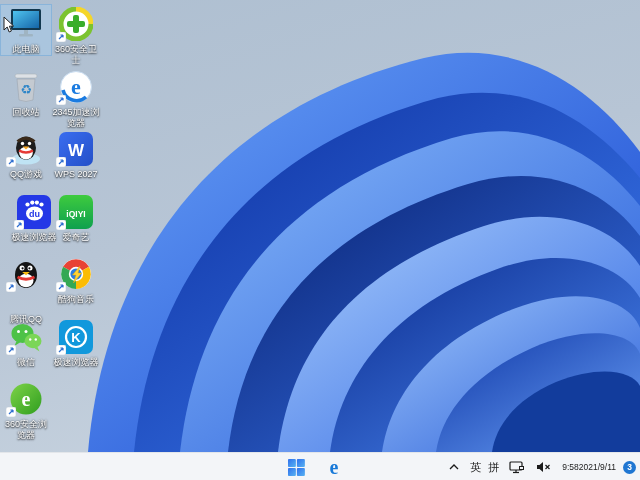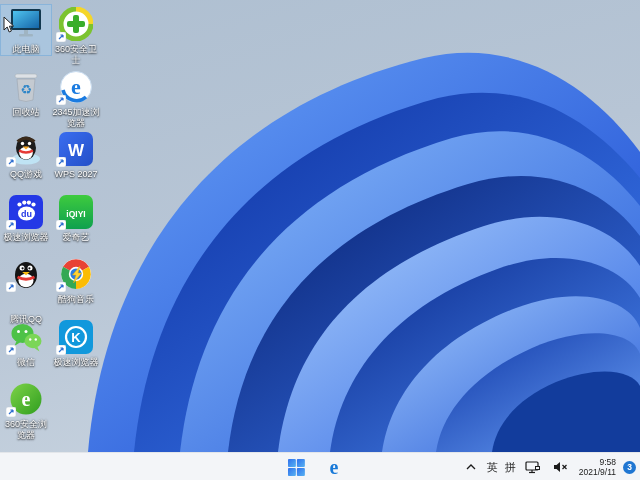--- a/index.html
+++ b/index.html
@@ -21,21 +21,21 @@
   
   .taskbar { position:relative; width:640px; height:28px; background:#f3f5f8;
     border-top:1px solid #e3e6ea; display:flex; align-items:center; }
   .tb-center { position:absolute; left:50%; top:0; height:28px; transform:translateX(-58%);
     display:flex; align-items:center; gap:12px; }
   .tb-btn { width:26px; height:24px; border:none; background:transparent; border-radius:4px;
     display:flex; align-items:center; justify-content:center; cursor:pointer; }
   .tray { position:absolute; right:4px; top:0; height:28px; display:flex;
     align-items:center; gap:7px; }
   .tray-txt { font-size:11px; color:#1b1b1b; background:transparent; border:none; cursor:pointer; }
-  .clock { display:flex; flex-direction:column; align-items:flex-end; justify-content:center;
+  .clock { display:flex; flex-direction:row; align-items:flex-end; justify-content:center;
     font-size:8.5px; line-height:10px; color:#1b1b1b; background:none; border:none; cursor:pointer; }
   .badge { width:13px; height:13px; border-radius:50%; background:#1f76d2; color:#fff;
     font-size:8.5px; font-weight:bold; display:flex; align-items:center;
     justify-content:center; cursor:pointer; }
   .edge-e { color:#1879d8; font-weight:bold; font-size:20px; line-height:20px;
     font-family:"Liberation Serif","DejaVu Serif",serif; }
 </style>
 </head>
 <body>
 
@@ -176,21 +176,21 @@
    <rect width="34" height="34" rx="7" fill="url(#wg)"></rect>
    <text x="17" y="23.5" font-size="17" font-weight="bold" text-anchor="middle" fill="#fff">W</text>
           </svg>
           <svg class="shortcut" viewBox="0 0 10 10">
   <rect width="10" height="10" rx="2" fill="#fff" stroke="#b8c4d0" stroke-width=".5"></rect>
   <path d="M3 7 L7 3 M7 3 L4.4 3 M7 3 L7 5.6" fill="none" stroke="#2f6fd0" stroke-width="1.2"></path>
           </svg>
         </div>
         <div class="lbl">WPS 2027</div>
       </div>
-      <div class="cell" style="left: 0px; top: 191.5px;">
+      <div class="cell" style="left: 8px; top: 191.5px;">
         <div class="iconwrap">
           <svg width="34" height="34" viewBox="0 0 34 34">
    <rect width="34" height="34" rx="7" fill="#2438e6"></rect>
    <circle cx="10.5" cy="9.5" r="2.1" fill="#fff"></circle>
             <circle cx="15.3" cy="7.6" r="2.1" fill="#fff"></circle>
    <circle cx="19.9" cy="7.6" r="2.1" fill="#fff"></circle>
             <circle cx="24.5" cy="9.5" r="2.1" fill="#fff"></circle>
    <ellipse cx="17.5" cy="18.5" rx="8.5" ry="7" fill="#fff"></ellipse>
    <text x="17.5" y="22" font-size="9" font-weight="bold" text-anchor="middle" fill="#2438e6">du</text>
           </svg>

